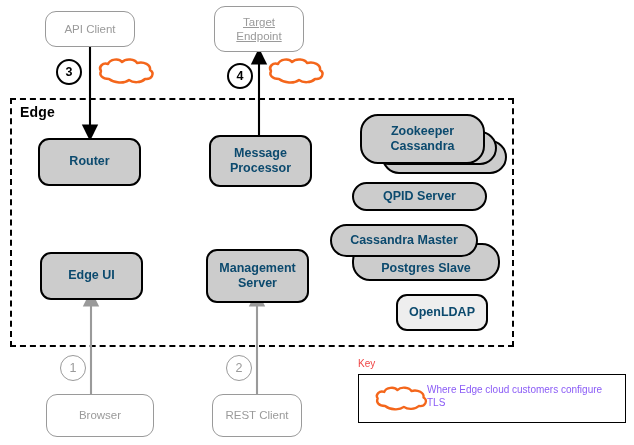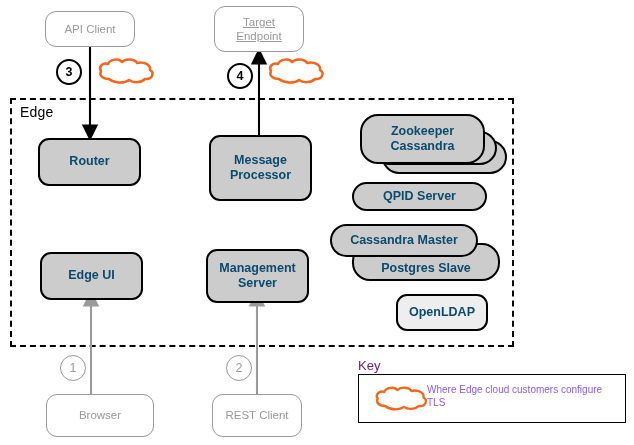--- a/index.html
+++ b/index.html
@@ -51,21 +51,21 @@
     left:10px; top:98px;
     width:504px; height:249px;
     border:2px dashed #000000;
     box-sizing:border-box;
     background:transparent;
   }
   #edge-label{
     position:absolute;
     left:20px; top:104px;
     font-size:14px;
-    font-weight:normal;
+    font-weight:bold;
     color:#000;
     letter-spacing:.2px;
   }
 
   
   .badge{
     position:absolute;
     width:26px;height:26px;
     border-radius:50%;
     box-sizing:border-box;
@@ -78,21 +78,21 @@
 
   
   #wires{position:absolute;left:0;top:0;width:634px;height:445px;pointer-events:none;}
 
   
   .cloud{position:absolute;}
 
   
   #key-label{
     position:absolute;left:358px;top:358px;
-    font-size:13px;color:#701a75;text-align:right;
+    font-size:10px;color:#ef4444;text-align:right;
   }
   #legend-box{
     position:absolute;
     left:358px; top:374px;
     width:268px; height:49px;
     border:1.4px solid #000;
     box-sizing:border-box;
     background:#fff;
     display:flex;align-items:center;
   }
@@ -147,21 +147,21 @@
   </div>
 
   <div class="node ext" style="left:212px;top:394px;width:90px;height:43px;">
     <span>REST Client</span>
   </div>
 
   <div class="node comp" style="left:38px;top:138px;width:103px;height:48px;">
     <span>Router</span>
   </div>
 
-  <div class="node comp" style="left:209px;top:135px;width:103px;height:66px;">
+  <div class="node comp" style="left:209px;top:135px;width:103px;height:52px;">
     <span>Message</span>
     <span>Processor</span>
   </div>
 
   <div class="node comp" style="left:40px;top:252px;width:103px;height:48px;">
     <span>Edge UI</span>
   </div>
 
   <div class="node comp" style="left:206px;top:249px;width:103px;height:54px;">
     <span>Management</span>

